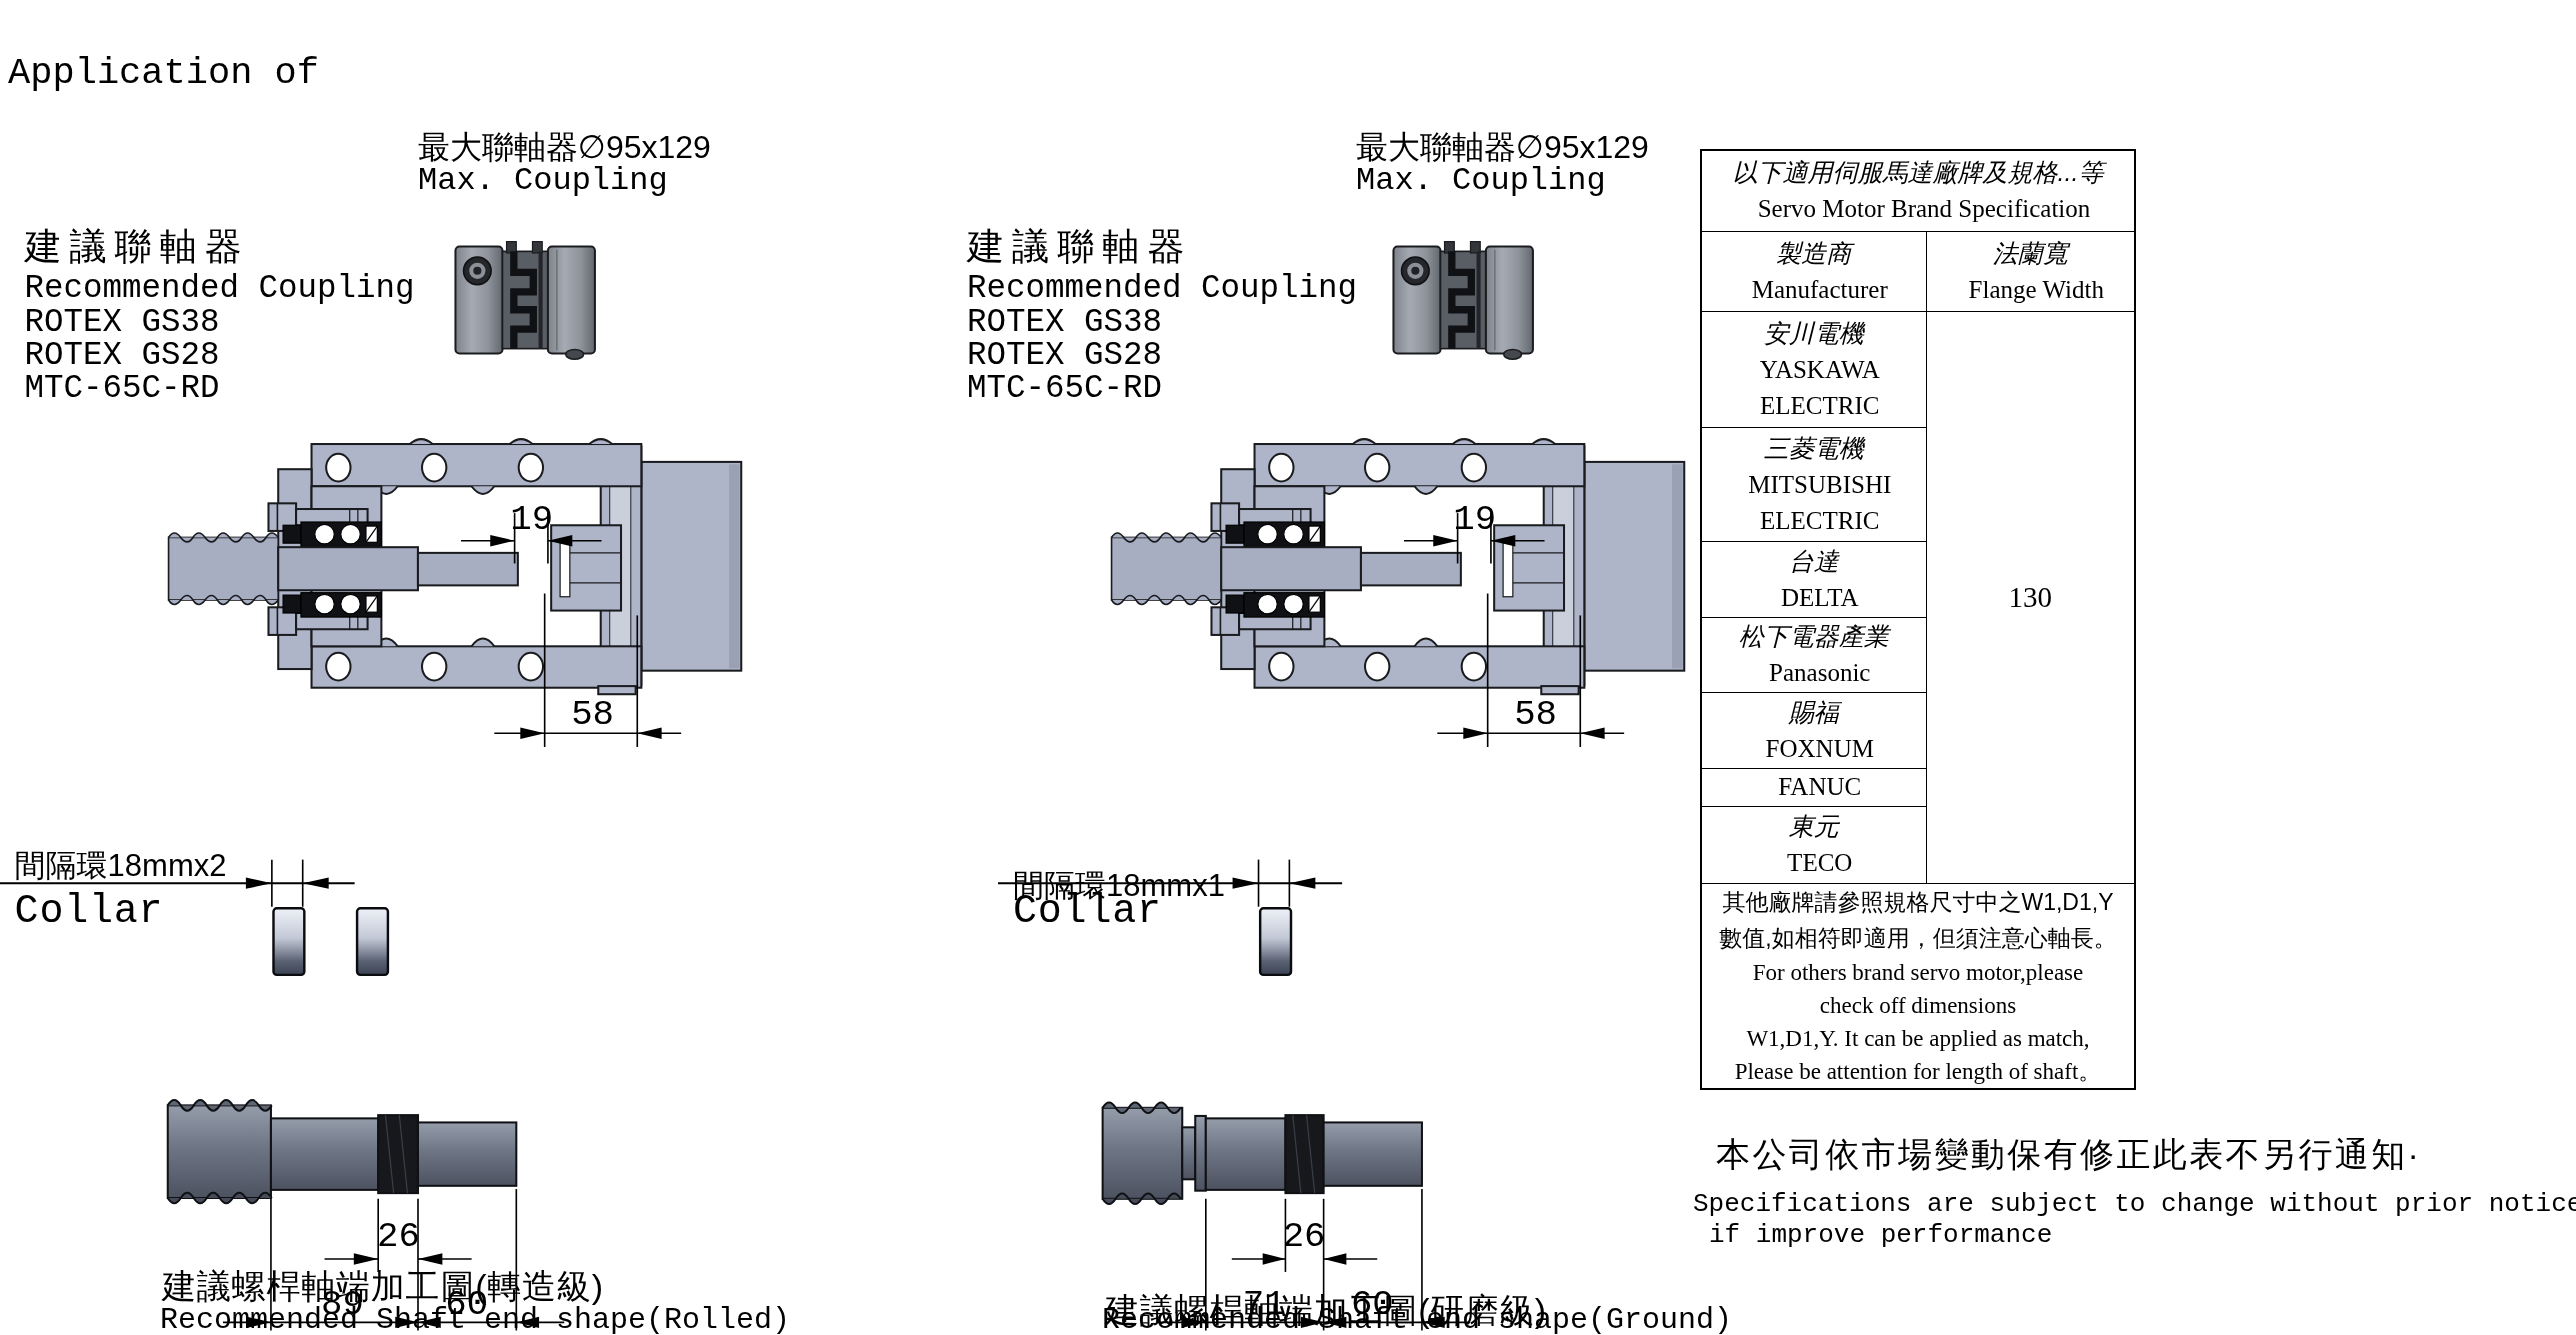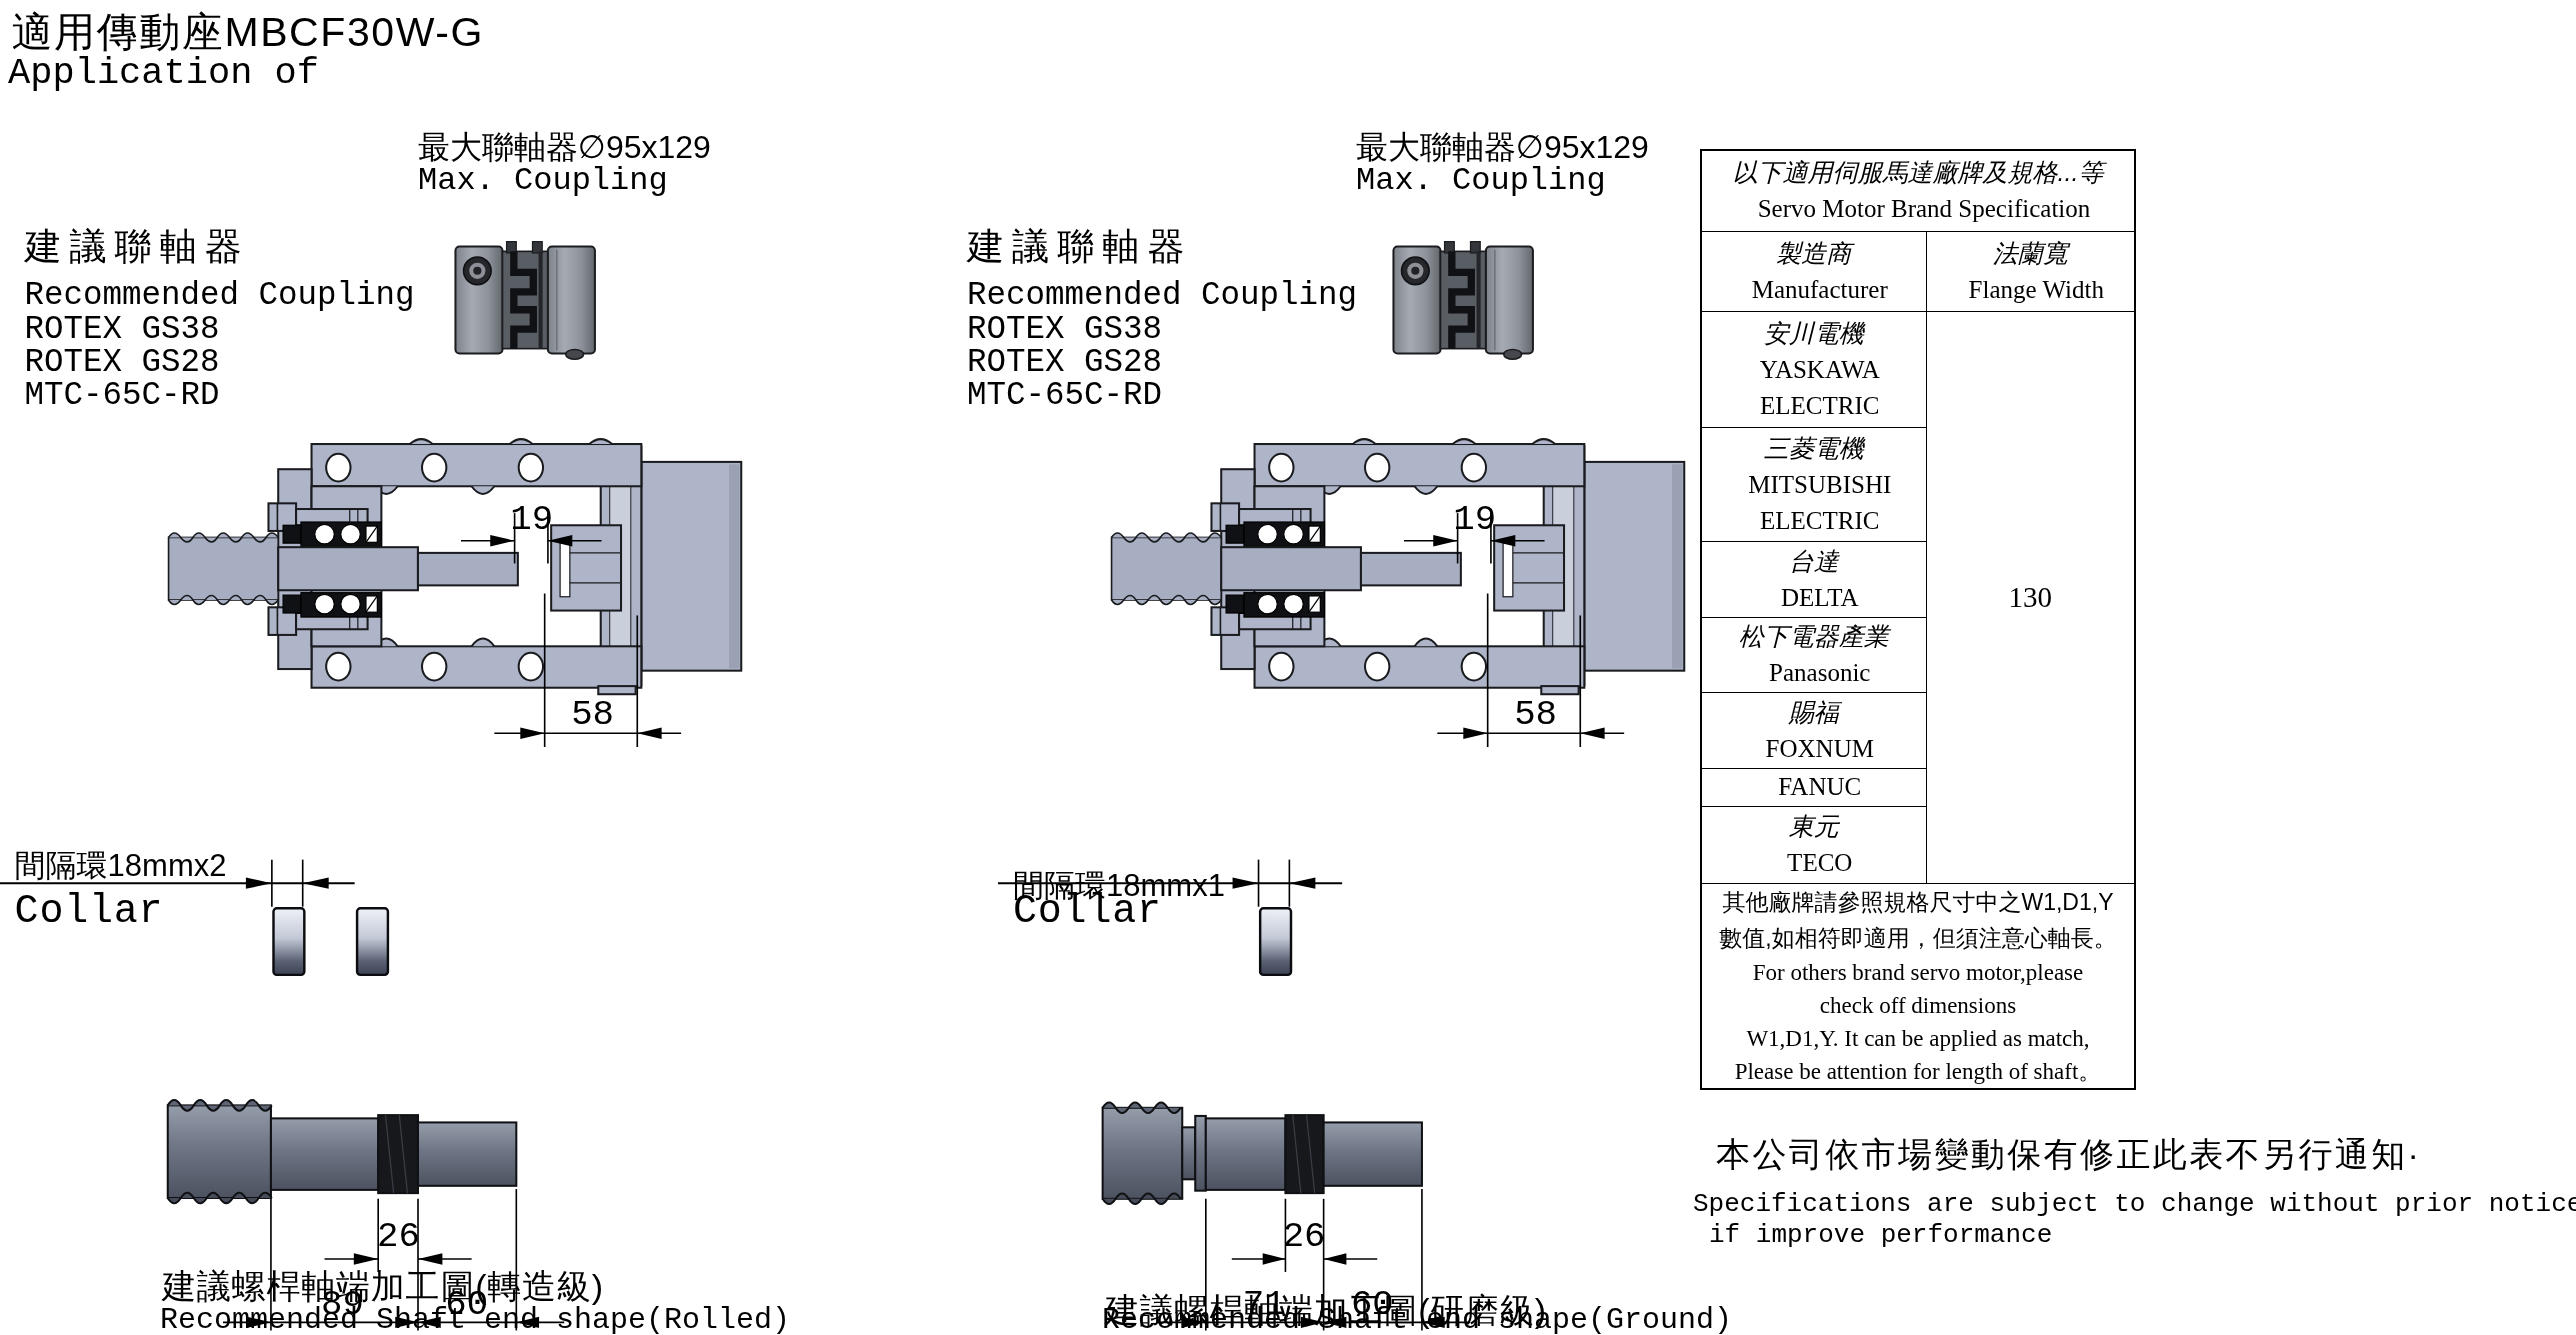--- a/index.html
+++ b/index.html
@@ -10,21 +10,21 @@
 
   #page-title    { left:11.4px; top:4.9px;  font-size:41px; letter-spacing:1.6px; }
   #page-subtitle { left:8.1px; top:52px; font-size:37px; }
 
   .max-coupling-block { width:349px; }
   .max-coupling-block .zh { font-size:32px; line-height:34px; }
   .max-coupling-block .en { font-size:32px; line-height:34px; margin-top:0px; }
 
   .recommended-block { width:414px; text-align:left; }
   .recommended-block .zh { font-size:37px; letter-spacing:8.1px; line-height:41px; }
-  .recommended-block .en { font-size:32.5px; line-height:35px; margin-top:11px; }
+  .recommended-block .en { font-size:32.5px; line-height:35px; margin-top:4px; }
   .recommended-block .model { font-size:32.5px; line-height:33px; }
 
   .collar-label-zh { font-size:31px; }
   .collar-label-en { font-size:40px; letter-spacing:0.8px; }
 
   .shaft-caption-zh { font-size:34px; letter-spacing:0.8px; }
   .shaft-caption-en { font-size:30px; }
 
   svg text.dim { font-family:"Liberation Mono","DejaVu Sans Mono",monospace; font-size:44px; fill:#000; stroke:none; }
 
@@ -158,21 +158,20 @@
         <rect x="117" y="8" width="58" height="132" rx="5" fill="url(#hubg)" stroke="#1b1c1f" stroke-width="2.5"></rect>
         <line x1="128" y1="12" x2="128" y2="136" stroke="#6f747b" stroke-width="2"></line>
         <circle cx="30" cy="38" r="17" fill="#25272b" stroke="#101114" stroke-width="2"></circle>
         <circle cx="30" cy="38" r="10" fill="#8d9197"></circle>
         <circle cx="30" cy="38" r="5" fill="#202226"></circle>
         <ellipse cx="150" cy="141" rx="11" ry="6" fill="#45484d" stroke="#1b1c1f" stroke-width="2"></ellipse>
       </g>
     </defs>
   </svg>
 
-  <div class="abs cjk" id="page-title">適用傳動座MBCF30W-G</div>
   <div class="abs cad" id="page-subtitle">Application of</div>
 
   <div class="abs max-coupling-block" style="left:418px; top:130px;">
     <div class="cjk zh">最大聯軸器∅95x129</div>
     <div class="cad en">Max. Coupling</div>
   </div>
   <svg class="abs" style="left:453px; top:240px;" width="146" height="120" viewBox="0 0 180 148">
       <use href="#coupling-sym"></use>
     </svg>
   <div class="abs recommended-block" style="left:24.4px; top:226px;">

